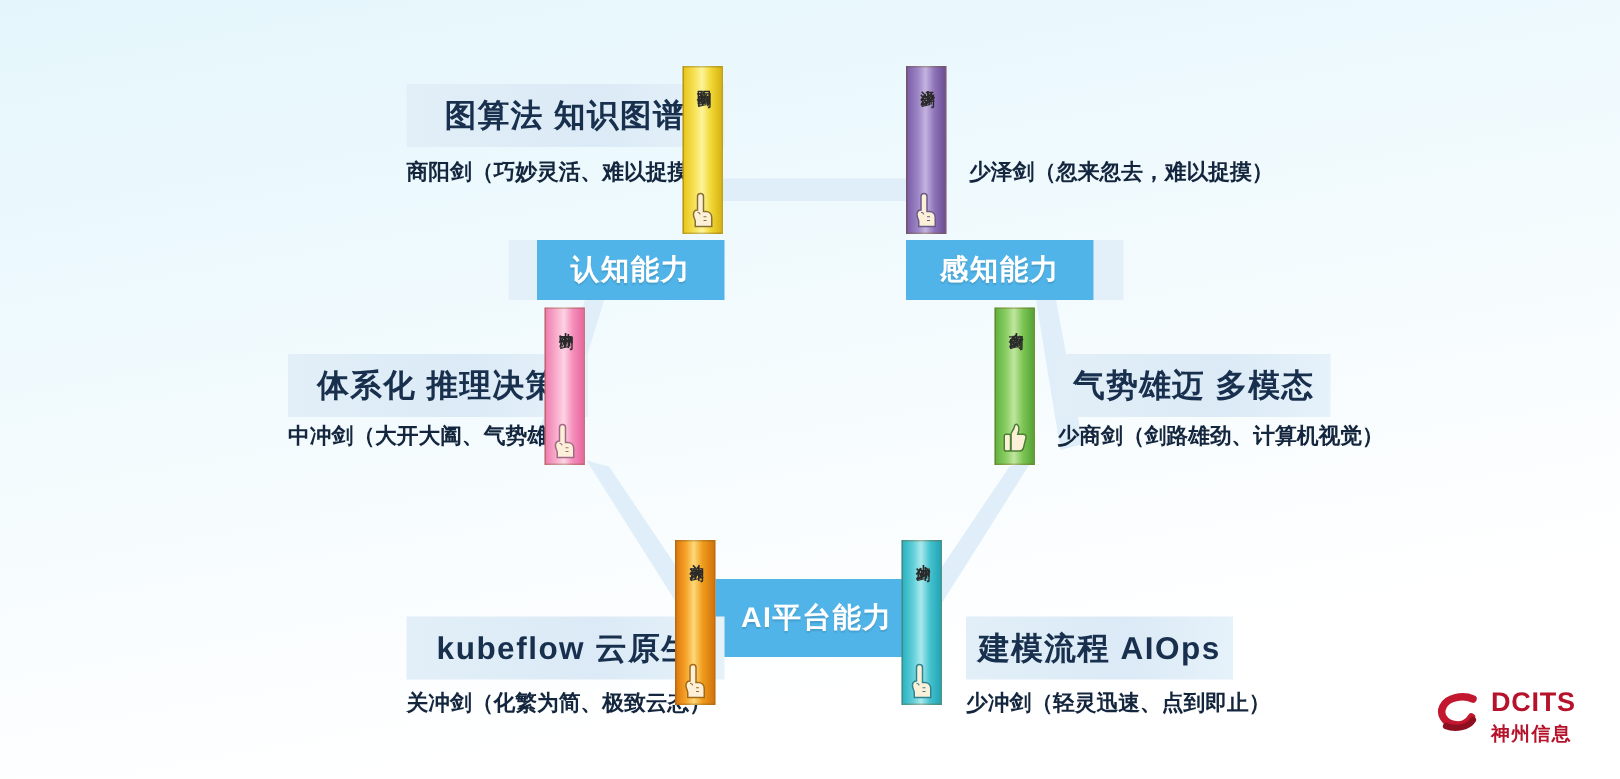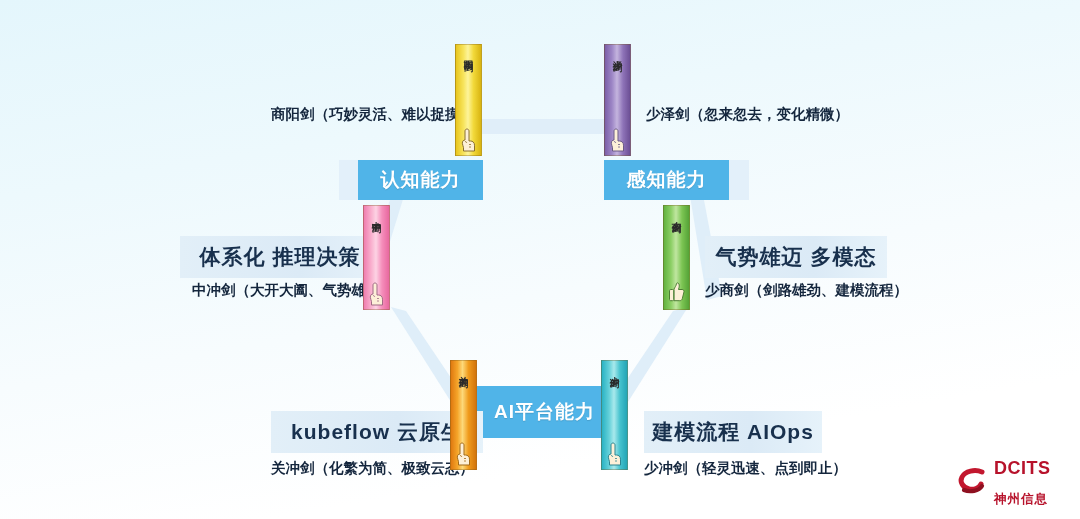--- a/index.html
+++ b/index.html
@@ -54,21 +54,21 @@
     white-space:nowrap;
   }
 
   
   .b1 { left:271px; top:56px;  width:212px; justify-content:center; }
   .c1 { left:271px; top:105px; }
   
   .b2 { left:633px; top:56px;  width:184px; justify-content:center; }
   .c2 { left:646px; top:105px; }
   
-  .b3 { left:180px; top:236px; width:200px; justify-content:center;text-align:center; }
+  .b3 { left:192px; top:236px; width:200px; justify-content:center;text-align:center; }
   .c3 { left:192px; top:281px; }
   
   .b4 { left:705px; top:236px; width:182px; justify-content:center; }
   .c4 { left:705px; top:281px; }
   
   .b5 { left:271px; top:411px; width:212px; justify-content:center; }
   .c5 { left:271px; top:459px; }
   
   .b6 { left:644px; top:411px; width:178px; justify-content:center; }
   .c6 { left:644px; top:459px; }
@@ -109,24 +109,24 @@
   .sw-pink   { left:363px; top:205px; height:105px;
     background:linear-gradient(90deg,#ef7fb0 0%, #f9aecd 28%, #fdd3e4 48%, #f58ebb 72%, #e8689f 100%); }
   .sw-green  { left:663px; top:205px; height:105px;
     background:linear-gradient(90deg,#63b341 0%, #8ccf65 28%, #c0e6a0 48%, #7cc553 72%, #55a337 100%); }
   .sw-orange { left:450px; top:360px; height:110px;
     background:linear-gradient(90deg,#e07a10 0%, #f5a52a 26%, #fdd979 46%, #f09b1c 70%, #d2740c 100%); }
   .sw-teal   { left:601px; top:360px; height:110px;
     background:linear-gradient(90deg,#2ab3c4 0%, #63d0d9 28%, #a9e9ec 48%, #45c2ce 72%, #23a5b6 100%); }
 
   
-  .logo { position:absolute; left:955px; top:459px; display:flex; align-items:center; gap:5px; }
+  .logo { position:absolute; left:955px; top:459px; display:flex; gap:5px; }
   .logo-text { display:flex; flex-direction:column; line-height:1; }
   .logo-en { font-size:18px; font-weight:bold; color:#b7122b; letter-spacing:.5px; }
-  .logo-cn { font-size:12.5px; font-weight:bold; color:#b7122b; letter-spacing:1px; margin-top:16px; }
+  .logo-cn { font-size:12.5px; font-weight:bold; color:#b7122b; letter-spacing:1px; margin-top:6px; }
 </style>
 </head>
 <body>
 
 <div id="stage">
 
   <svg class="hex-ring" viewBox="0 0 1080 519" xmlns="http://www.w3.org/2000/svg">
     <defs>
       <linearGradient id="ringFade" x1="0" y1="0" x2="0" y2="1">
         <stop offset="0%" stop-color="#d8e9f7"></stop>
@@ -153,33 +153,36 @@
   <div class="cap-badge cap-cognitive">
     <span>认知能力</span>
   </div>
   <div class="cap-badge cap-perceive">
     <span>感知能力</span>
   </div>
   <div class="cap-badge cap-platform">
     <span>AI平台能力</span>
   </div>
 
+  <div class="node-banner b1">
+    <span>图算法 知识图谱</span>
+  </div>
   <div class="node-caption c1">商阳剑（巧妙灵活、难以捉摸）</div>
 
-  <div class="node-caption c2">少泽剑（忽来忽去，变化精微）</div>
+  <div class="node-caption c2">少泽剑（忽来忽去，难以捉摸）</div>
 
   <div class="node-banner b3">
     <span>体系化 推理决策</span>
   </div>
   <div class="node-caption c3">中冲剑（大开大阖、气势雄迈）</div>
 
   <div class="node-banner b4">
     <span>气势雄迈 多模态</span>
   </div>
-  <div class="node-caption c4">少商剑（剑路雄劲、建模流程）</div>
+  <div class="node-caption c4">少商剑（剑路雄劲、计算机视觉）</div>
 
   <div class="node-banner b5">
     <span>kubeflow 云原生</span>
   </div>
   <div class="node-caption c5">关冲剑（化繁为简、极致云态）</div>
 
   <div class="node-banner b6">
     <span>建模流程 AIOps</span>
   </div>
   <div class="node-caption c6">少冲剑（轻灵迅速、点到即止）</div>

